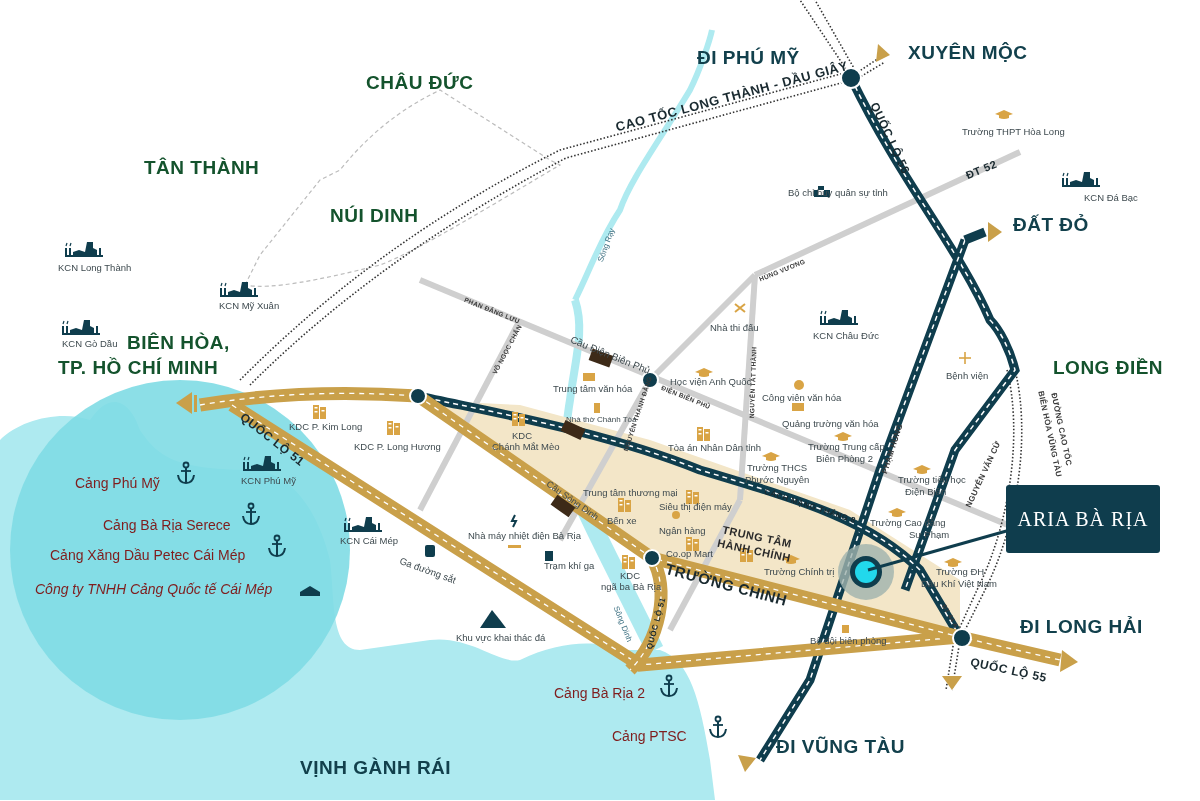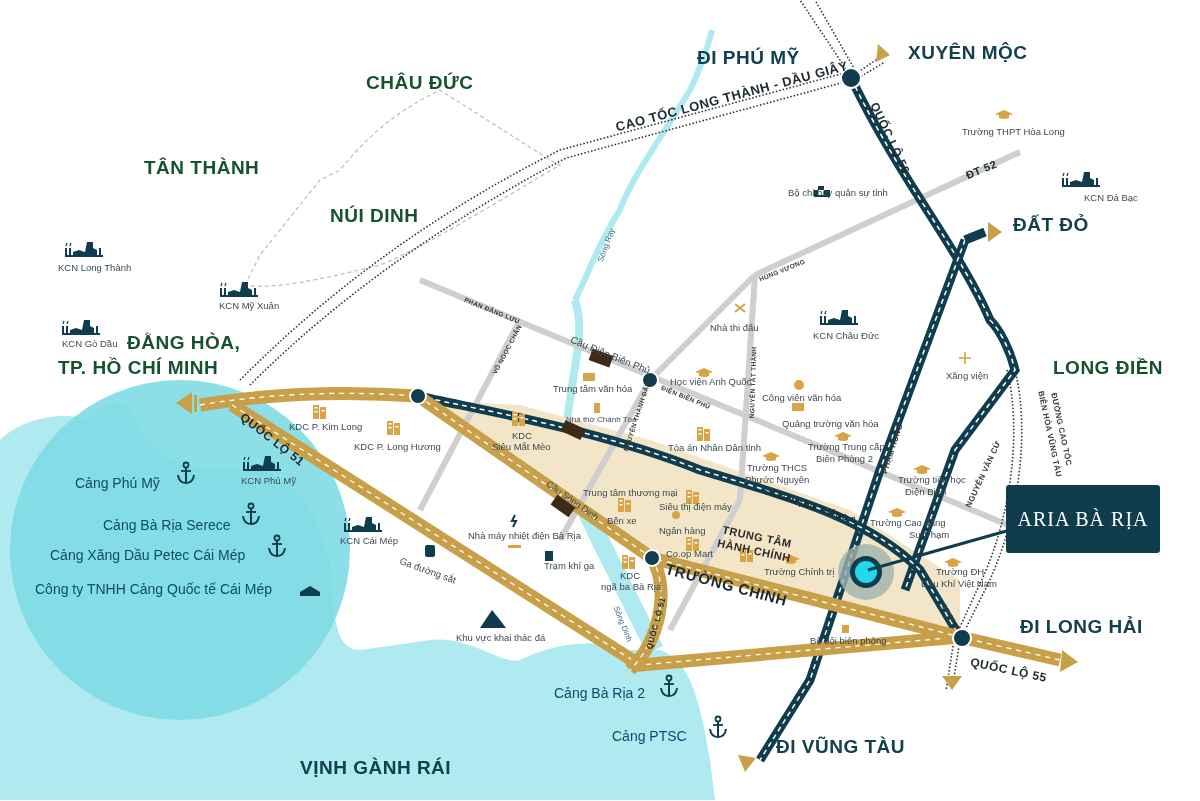--- a/index.html
+++ b/index.html
@@ -3,21 +3,21 @@
 <meta charset="utf-8">
 <style>
   html, body { margin: 0; padding: 0; background: #ffffff; }
   body { width: 1200px; height: 801px; position: relative; overflow: hidden; font-family: "Liberation Sans", sans-serif; }
   #map { position: absolute; left: 0; top: 0; width: 1200px; height: 801px; }
   .lbl { position: absolute; white-space: nowrap; color: #123a47; }
   .region { font-weight: bold; font-size: 19px; letter-spacing: 0.5px; color: #14532d; }
   .dir { font-weight: bold; font-size: 19px; letter-spacing: 0.5px; color: #12404c; }
   .sea { font-weight: bold; font-size: 19px; color: #12404c; letter-spacing: 0.5px; }
   .poi { font-size: 9.5px; color: #3e4a4f; text-align: center; line-height: 12px; }
-  .poi-lg { font-size: 14px; color: #0c4a6e; }
+  .poi-lg { font-size: 14px; color: #7f1d1d; }
   .road { font-weight: bold; font-size: 11px; color: #1a2a30; letter-spacing: 0.5px; }
   .road-sm { font-weight: bold; font-size: 6.5px; color: #3a3a3a; letter-spacing: 0.3px; }
   .river { font-size: 8px; color: #3b6f80; }
   .brand {
     position: absolute; left: 1006px; top: 485px; width: 154px; height: 68px;
     background: #0f3d4d; border-radius: 3px; color: #fff;
     font-family: "Liberation Serif", serif; font-size: 20px; letter-spacing: 1px;
     display: flex; align-items: center; justify-content: center;
   }
   .center-label { font-weight: bold; font-size: 11px; color: #2a2a2a; text-align: center; line-height: 14px; letter-spacing: 0.5px; }
@@ -199,21 +199,21 @@
   <rect x="545" y="551" width="8" height="10" fill="#0f3d4d"></rect>
   <rect x="425" y="545" width="10" height="12" rx="2" fill="#0f3d4d"></rect>
   <path d="M480 628 L 492 610 L 500 620 L 506 628 Z" fill="#0f3d4d"></path>
   <path d="M300 592 L 310 586 L 320 592 L 320 596 L 300 596 Z" fill="#0f3d4d"></path>
   <rect x="842" y="625" width="7" height="8" fill="#d9a445"></rect>
 </svg>
 
 <div class="lbl region" style="left:366px;top:72px;">CHÂU ĐỨC</div>
 <div class="lbl region" style="left:144px;top:157px;">TÂN THÀNH</div>
 <div class="lbl region" style="left:330px;top:205px;">NÚI DINH</div>
-<div class="lbl region" style="left:127px;top:332px;">ĐẰNG HÒA,</div>
+<div class="lbl region" style="left:127px;top:332px;">BIÊN HÒA,</div>
 <div class="lbl region" style="left:58px;top:357px;">TP. HỒ CHÍ MINH</div>
 <div class="lbl region" style="left:1053px;top:357px;">LONG ĐIỀN</div>
 <div class="lbl sea" style="left:300px;top:757px;">VỊNH GÀNH RÁI</div>
 
 <div class="lbl dir" style="left:697px;top:47px;">ĐI PHÚ MỸ</div>
 <div class="lbl dir" style="left:908px;top:42px;">XUYÊN MỘC</div>
 <div class="lbl dir" style="left:1013px;top:214px;">ĐẤT ĐỎ</div>
 <div class="lbl dir" style="left:1020px;top:616px;">ĐI LONG HẢI</div>
 <div class="lbl dir" style="left:776px;top:736px;">ĐI VŨNG TÀU</div>
 
@@ -246,50 +246,50 @@
 <div class="lbl poi" style="left:219px;top:300px;">KCN Mỹ Xuân</div>
 <div class="lbl poi" style="left:62px;top:338px;">KCN Gò Dầu</div>
 <div class="lbl poi" style="left:241px;top:475px;">KCN Phú Mỹ</div>
 <div class="lbl poi" style="left:340px;top:535px;">KCN Cái Mép</div>
 <div class="lbl poi" style="left:813px;top:330px;">KCN Châu Đức</div>
 <div class="lbl poi" style="left:1084px;top:192px;text-align:right;">KCN Đá Bạc</div>
 
 <div class="lbl poi-lg" style="left:75px;top:475px;">Cảng Phú Mỹ</div>
 <div class="lbl poi-lg" style="left:103px;top:517px;">Cảng Bà Rịa Serece</div>
 <div class="lbl poi-lg" style="left:50px;top:547px;">Cảng Xăng Dầu Petec Cái Mép</div>
-<div class="lbl poi-lg" style="left:35px;top:581px;">Công ty TNHH Cảng Quốc tế Cái Mép</div>
+<div class="lbl poi-lg" style="left:35px;top:581px;font-style:italic;">Công ty TNHH Cảng Quốc tế Cái Mép</div>
 <div class="lbl poi-lg" style="left:554px;top:685px;">Cảng Bà Rịa 2</div>
 <div class="lbl poi-lg" style="left:612px;top:728px;">Cảng PTSC</div>
 
 <div class="lbl poi" style="left:962px;top:126px;">Trường THPT Hòa Long</div>
 <div class="lbl poi" style="left:788px;top:187px;text-align:right;">Bộ chỉ huy quân sự tỉnh</div>
 <div class="lbl poi" style="left:710px;top:322px;">Nhà thi đấu</div>
 <div class="lbl poi" style="left:670px;top:376px;">Học viện Anh Quốc</div>
 <div class="lbl poi" style="left:553px;top:383px;">Trung tâm văn hóa</div>
 <div class="lbl poi" style="left:566px;top:414px;font-size:8px;">Nhà thờ Chánh Tòa</div>
 <div class="lbl poi" style="left:762px;top:392px;">Công viên văn hóa</div>
 <div class="lbl poi" style="left:782px;top:418px;">Quảng trường văn hóa</div>
 <div class="lbl poi" style="left:668px;top:442px;">Tòa án Nhân Dân tỉnh</div>
 <div class="lbl poi" style="left:808px;top:441px;">Trường Trung cấp</div>
 <div class="lbl poi" style="left:816px;top:453px;">Biên Phòng 2</div>
 <div class="lbl poi" style="left:747px;top:462px;">Trường THCS</div>
 <div class="lbl poi" style="left:745px;top:474px;">Phước Nguyên</div>
-<div class="lbl poi" style="left:946px;top:370px;">Xăng viện</div>
+<div class="lbl poi" style="left:946px;top:370px;">Bệnh viện</div>
 <div class="lbl poi" style="left:898px;top:474px;">Trường tiểu học</div>
 <div class="lbl poi" style="left:905px;top:486px;">Điện Biên</div>
 <div class="lbl poi" style="left:870px;top:517px;">Trường Cao đẳng</div>
 <div class="lbl poi" style="left:885px;top:529px;margin-left:24px;">Sư Phạm</div>
 <div class="lbl poi" style="left:936px;top:566px;">Trường ĐH</div>
 <div class="lbl poi" style="left:921px;top:578px;">Dầu Khí Việt Nam</div>
 <div class="lbl poi" style="left:764px;top:566px;">Trường Chính trị</div>
 <div class="lbl poi" style="left:810px;top:635px;">Bộ đội biên phòng</div>
 <div class="lbl poi" style="left:289px;top:421px;">KDC P. Kim Long</div>
 <div class="lbl poi" style="left:354px;top:441px;">KDC P. Long Hương</div>
 <div class="lbl poi" style="left:512px;top:430px;">KDC</div>
-<div class="lbl poi" style="left:492px;top:441px;">Siêu Mắt Mèo</div>
+<div class="lbl poi" style="left:492px;top:441px;">Chánh Mắt Mèo</div>
 <div class="lbl poi" style="left:583px;top:487px;">Trung tâm thương mại</div>
 <div class="lbl poi" style="left:659px;top:501px;">Siêu thị điện máy</div>
 <div class="lbl poi" style="left:607px;top:515px;">Bến xe</div>
 <div class="lbl poi" style="left:659px;top:525px;">Ngân hàng</div>
 <div class="lbl poi" style="left:666px;top:548px;">Co.op Mart</div>
 <div class="lbl poi" style="left:620px;top:570px;">KDC</div>
 <div class="lbl poi" style="left:601px;top:581px;">ngã ba Bà Rịa</div>
 <div class="lbl poi" style="left:468px;top:530px;">Nhà máy nhiệt điện Bà Rịa</div>
 <div class="lbl poi" style="left:544px;top:560px;">Trạm khí ga</div>
 <div class="lbl poi" style="left:402px;top:555px;transform:rotate(20deg);transform-origin:left top;">Ga đường sắt</div>

